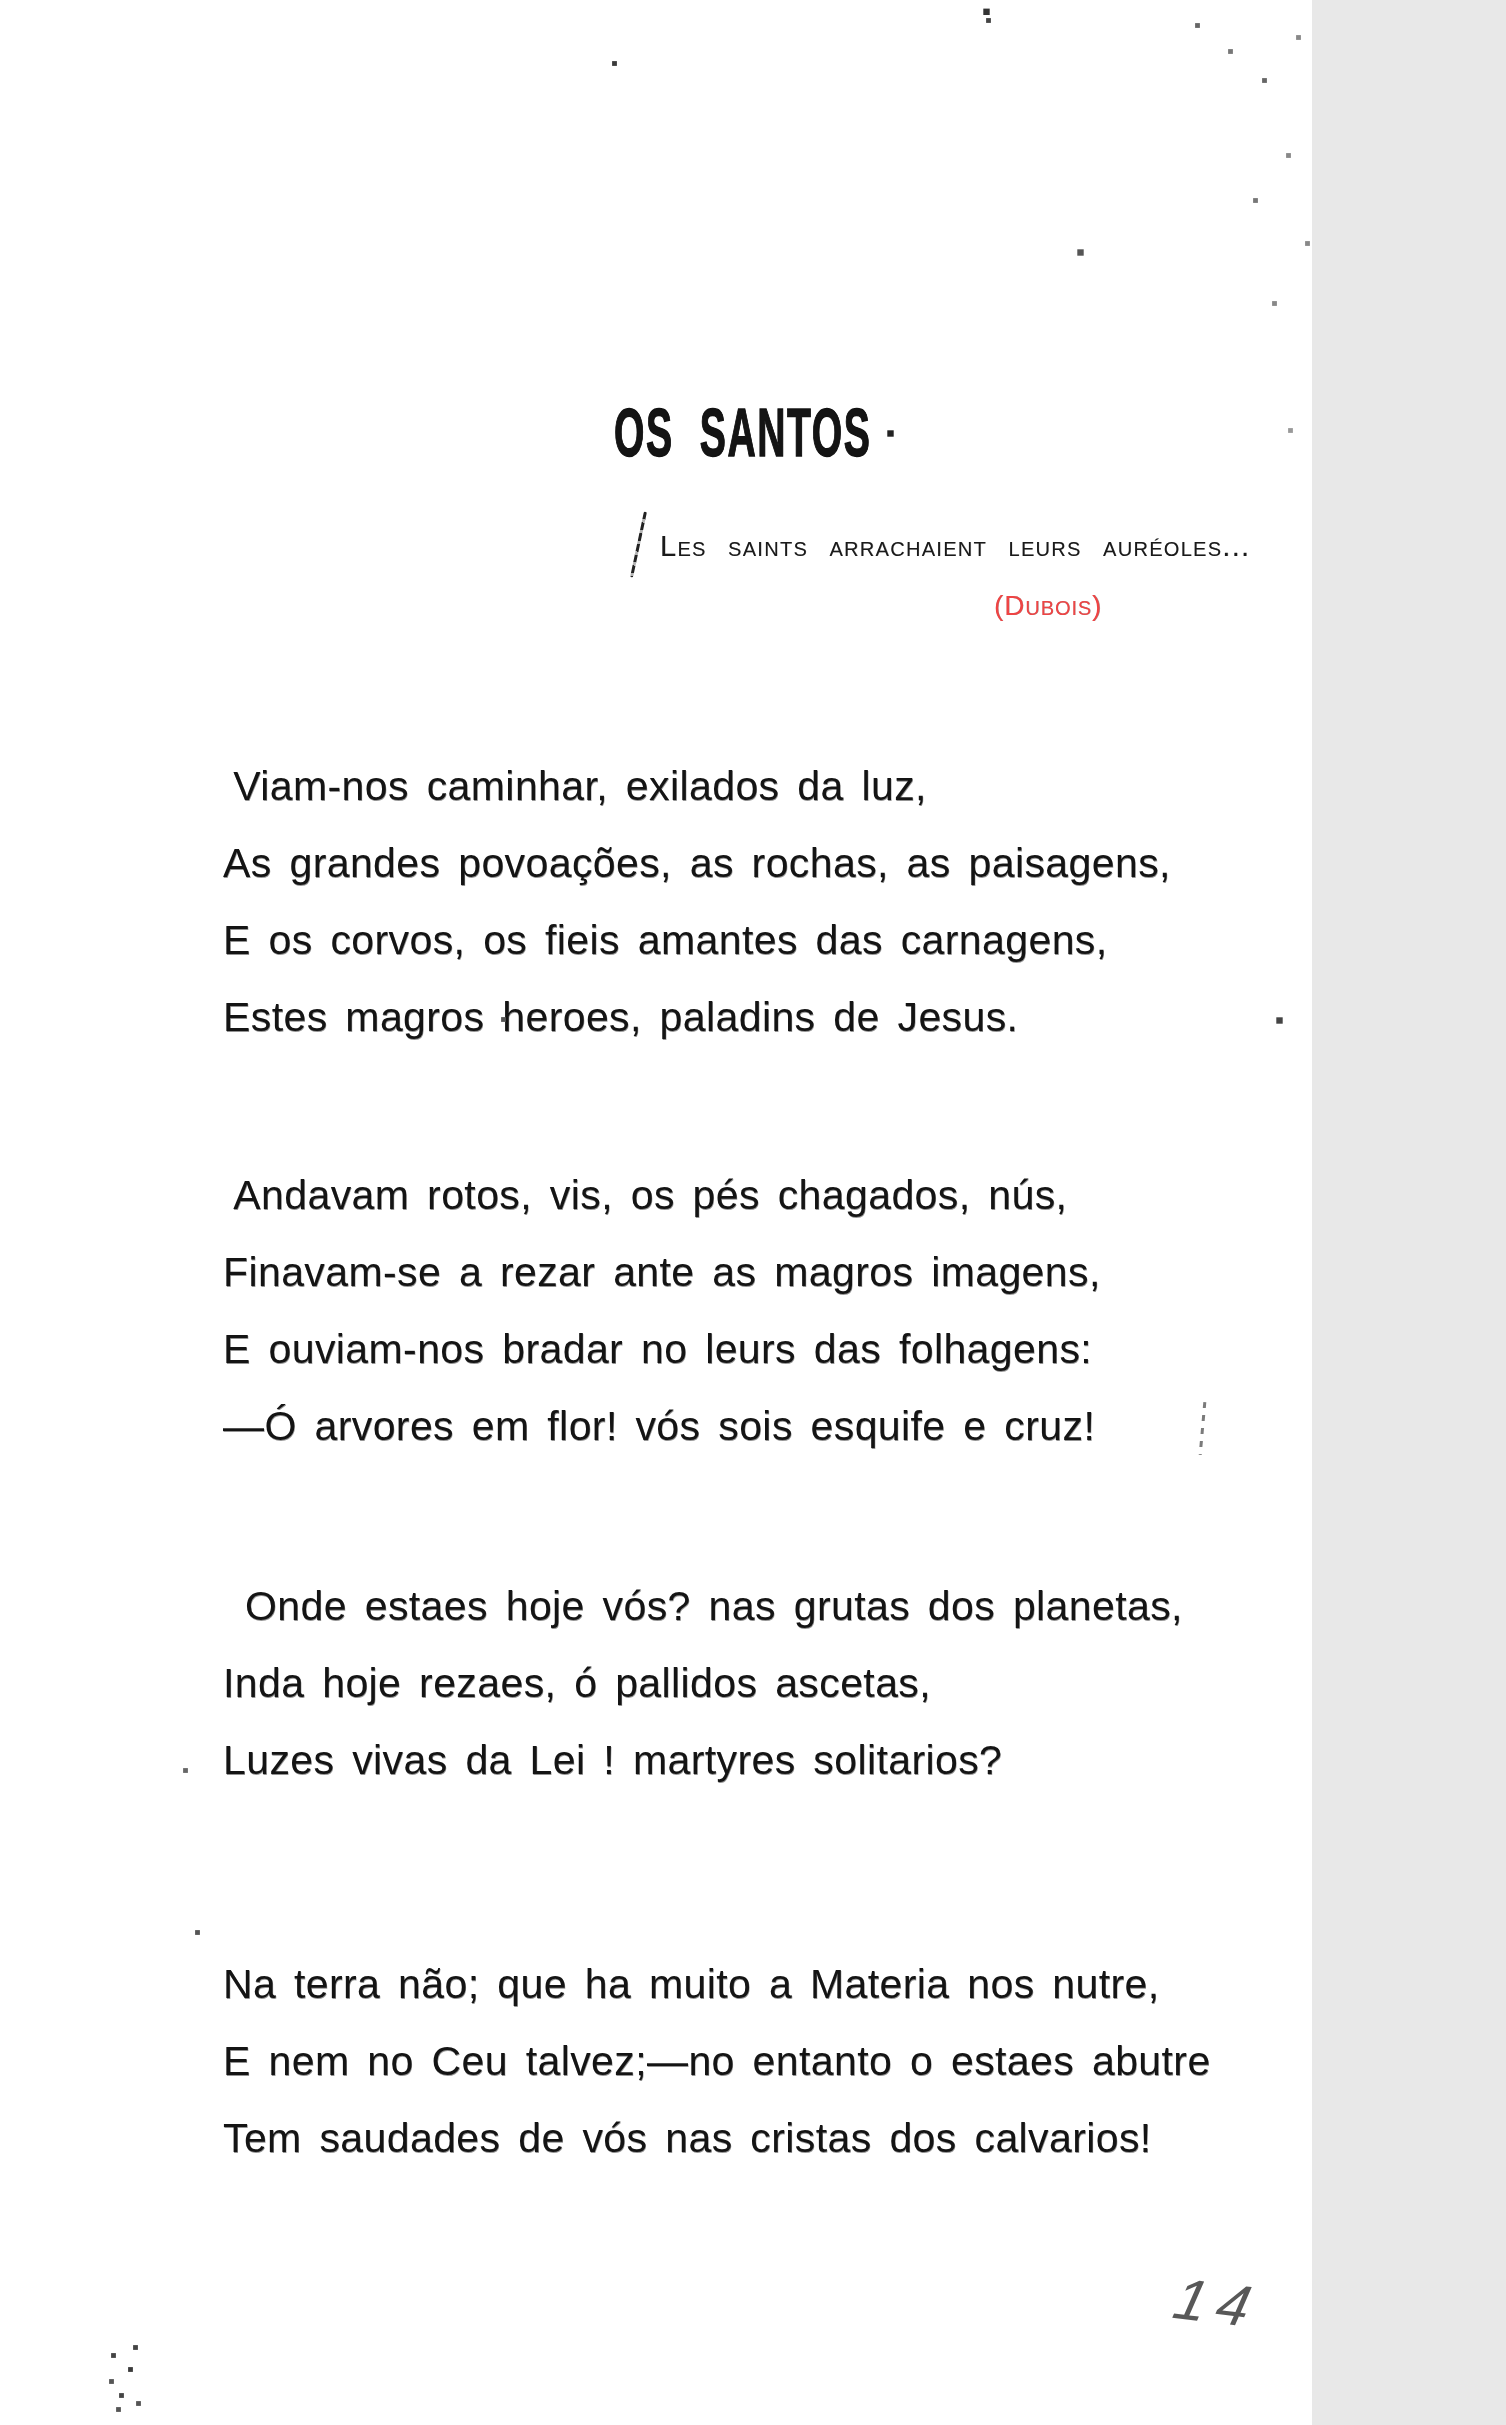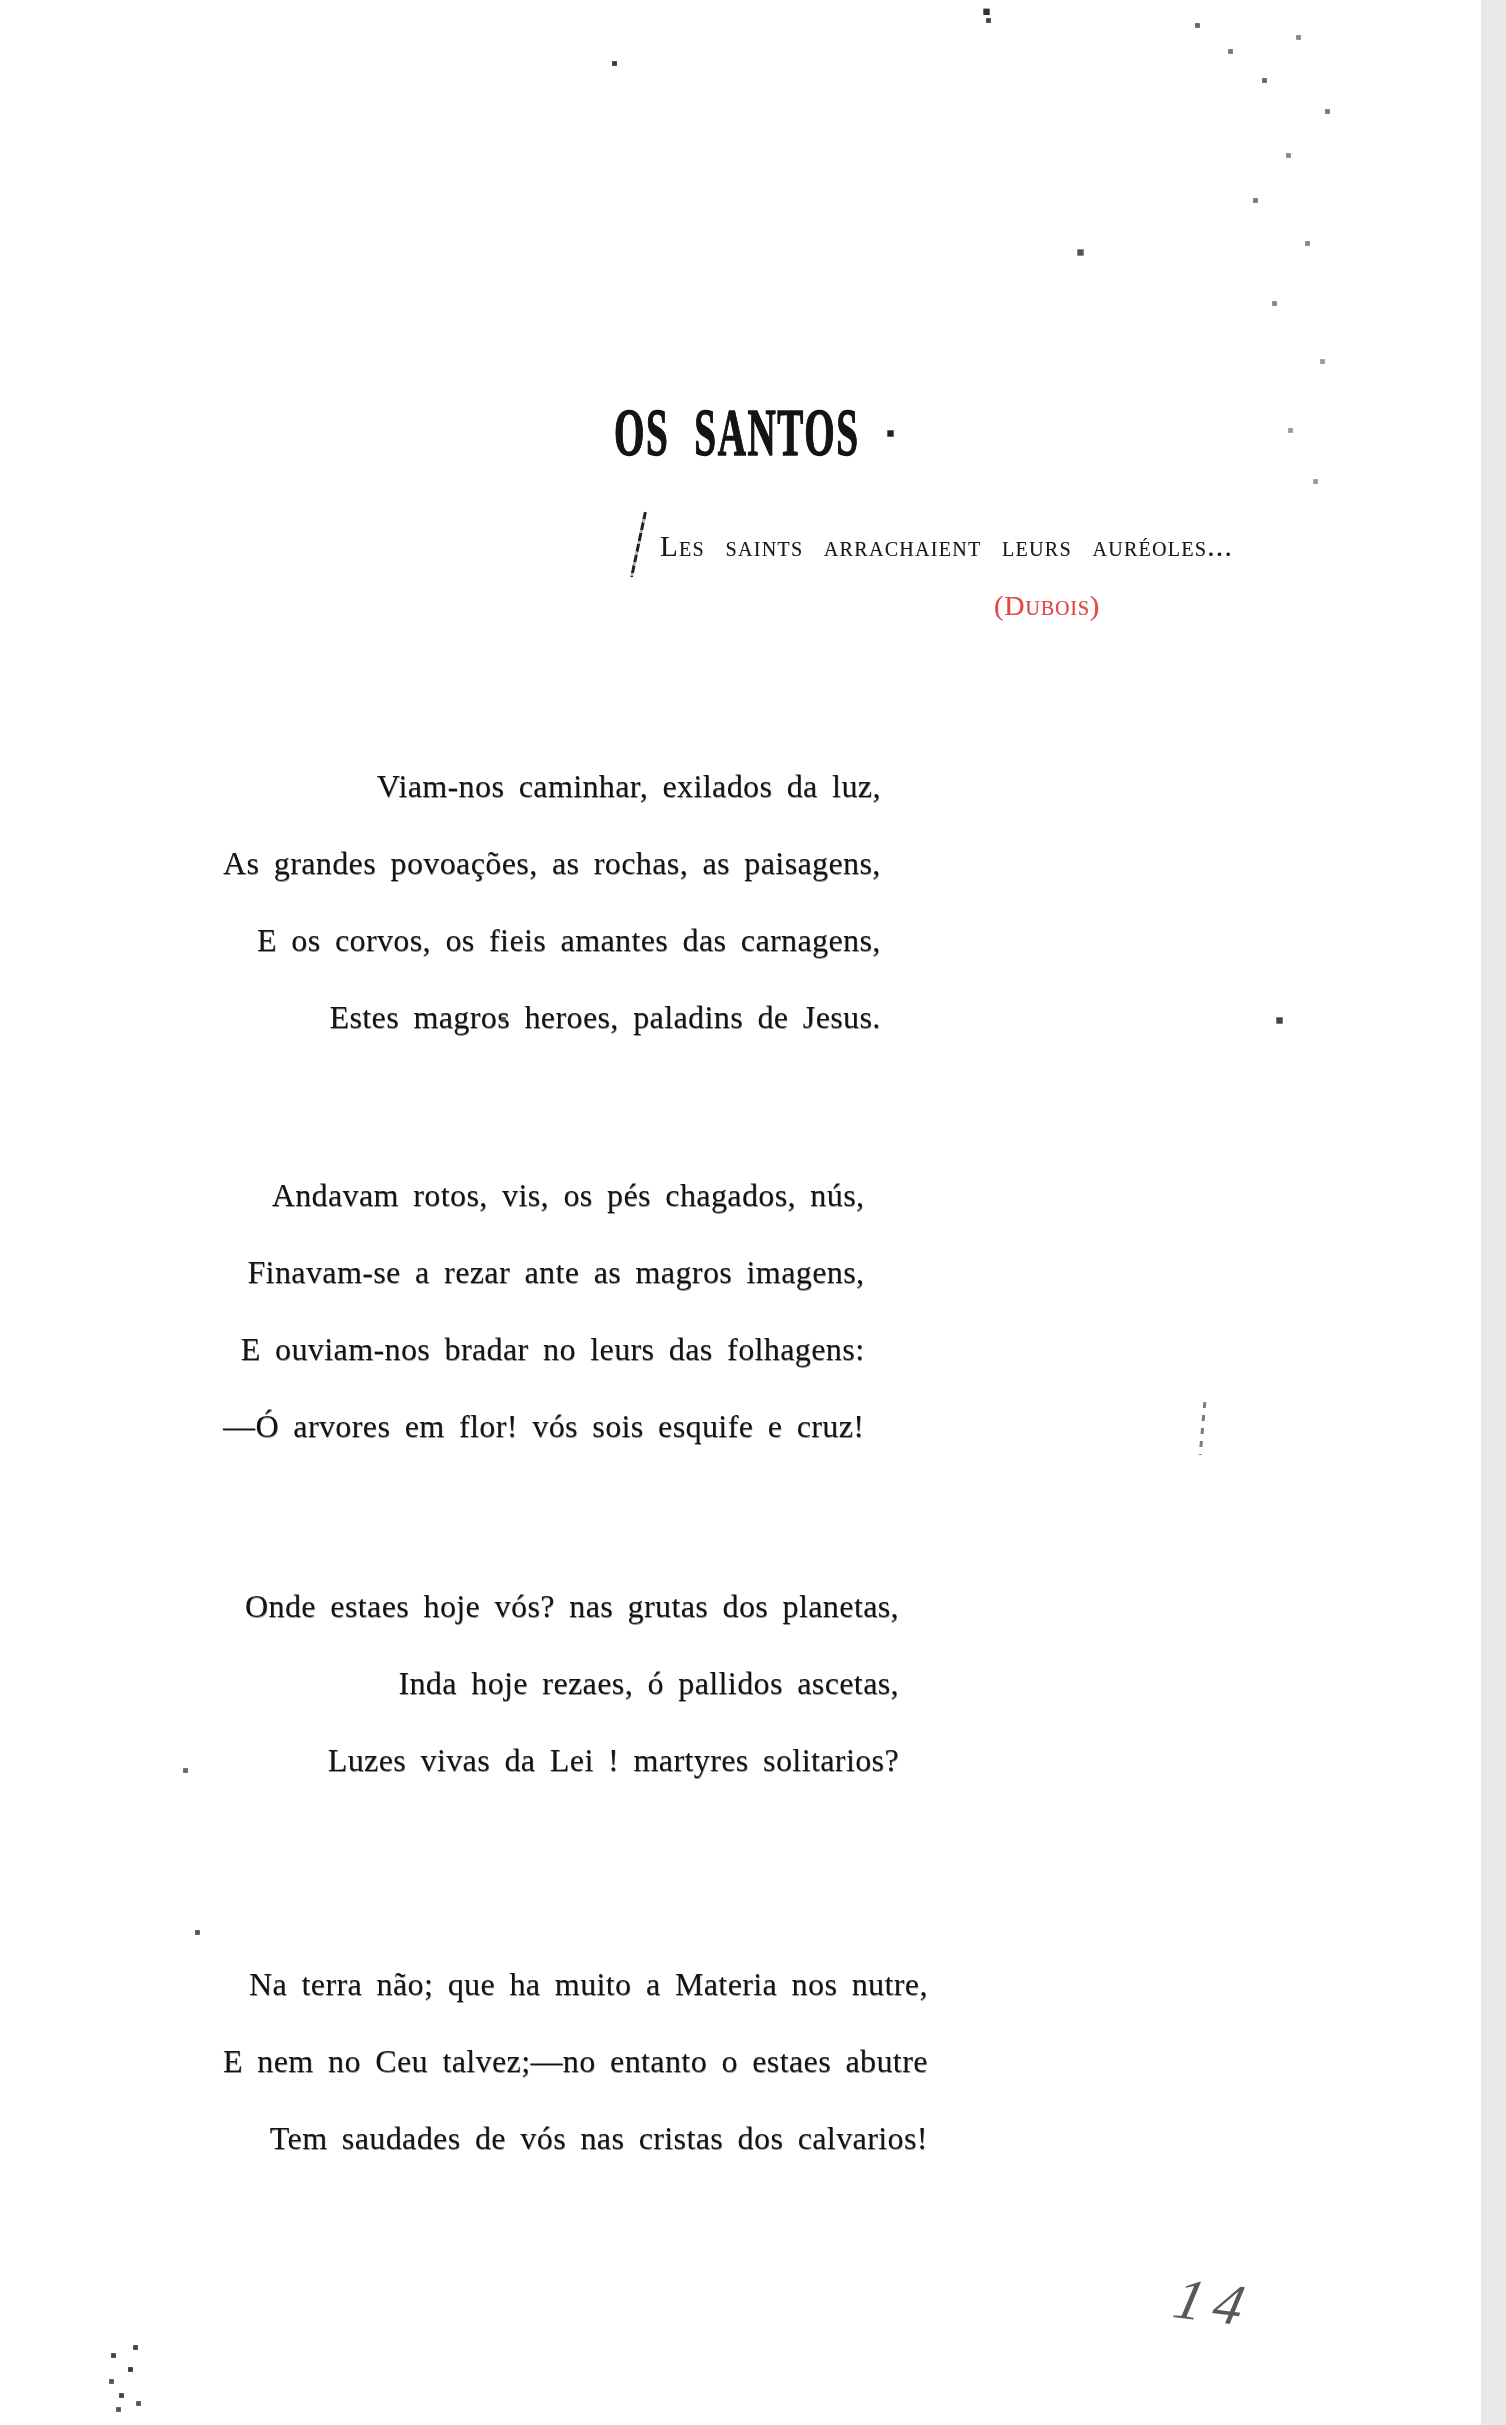--- a/index.html
+++ b/index.html
@@ -1,23 +1,22 @@
 <!DOCTYPE html>
 <html style="font-size:13.7px"><head>
 <meta charset="utf-8">
 <style>
   html,body{margin:0;padding:0;background:#e8e8e8;}
   .page{
     position:relative;
-    width:1481px;height:2426px;
+    width:1312px;height:2426px;
     background:#ffffff;
     overflow:hidden;
-    font-family:Liberation Serif, serif;
+    font-family:Liberation Sans, sans-serif;
     color:#141414;
-    text-align:right;
   }
   
   .title{
     position:absolute;left:614px;top:393px;
     margin:0;
     font-size:63px;font-weight:700;
     letter-spacing:2.6px;word-spacing:22px;
     white-space:nowrap;
     transform:scale(0.62,1.08);
     transform-origin:left top;
@@ -50,21 +49,21 @@
     text-shadow:0.3px 0.3px 0 rgba(20,20,20,.4);
   }
   
   .stanza{position:absolute;left:223px;}
   .s1{top:748px;}
   .s2{top:1157px;}
   .s3{top:1568px;}
   .s4{top:1946px;}
   .line{
     height:77px;line-height:77px;
-    font-size:32px;
+    font-size:41px;
     letter-spacing:0.4px;word-spacing:6px;
     white-space:nowrap;
     text-shadow:0.5px 0.5px 0 rgba(15,15,15,.45);
   }
   .ind-sm{padding-left:10.3px;}
   .ind-md{padding-left:22px;}
   
   .pen-tick{
     position:absolute;left:1201px;top:1402px;
     width:2.6px;height:53px;

